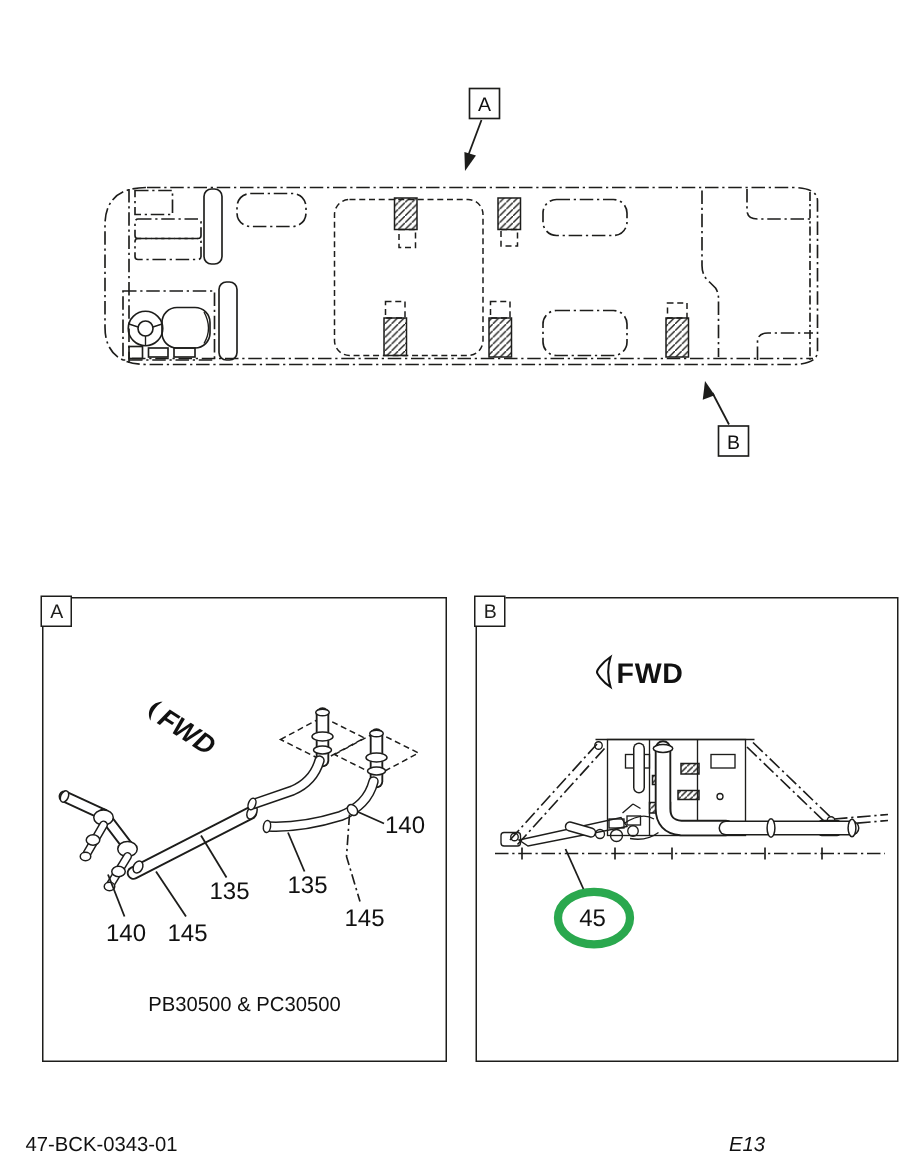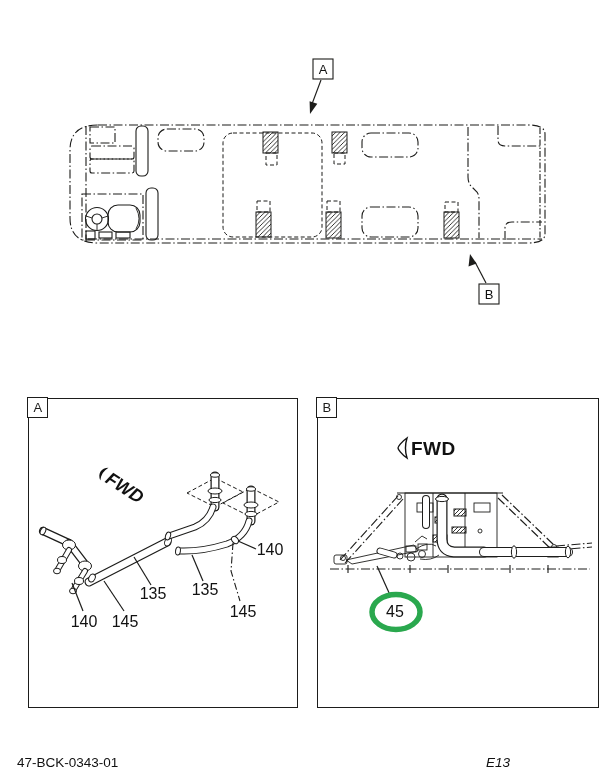--- a/index.html
+++ b/index.html
@@ -173,20 +173,21 @@
     <line class="leader" x1="209" y1="142" x2="227" y2="150"></line>
     <path class="leader-dd" d="M 204,144 L 202,172 L 211,202"></path>
 
     <text class="part-label" x="124" y="200">135</text>
     <text class="part-label" x="55" y="228">140</text>
     <text class="part-label" x="96" y="228">145</text>
     <text class="part-label" x="176" y="196">135</text>
     <text class="part-label" x="241" y="156">140</text>
     <text class="part-label" x="214" y="218">145</text>
   </svg>
+  <div class="caption">PB30500 &amp; PC30500</div>
 </div>
 
 <div id="panel-b" class="panel">
   <div class="panel-tag">B</div>
   <svg class="panel-svg" width="277" height="305" viewBox="0 0 277 305">
     <defs>
       <pattern id="hatchB" patternUnits="userSpaceOnUse" width="4" height="4">
         <path d="M0,4 L4,0" stroke="#1d1d1b" stroke-width="0.9"></path>
       </pattern>
     </defs>

